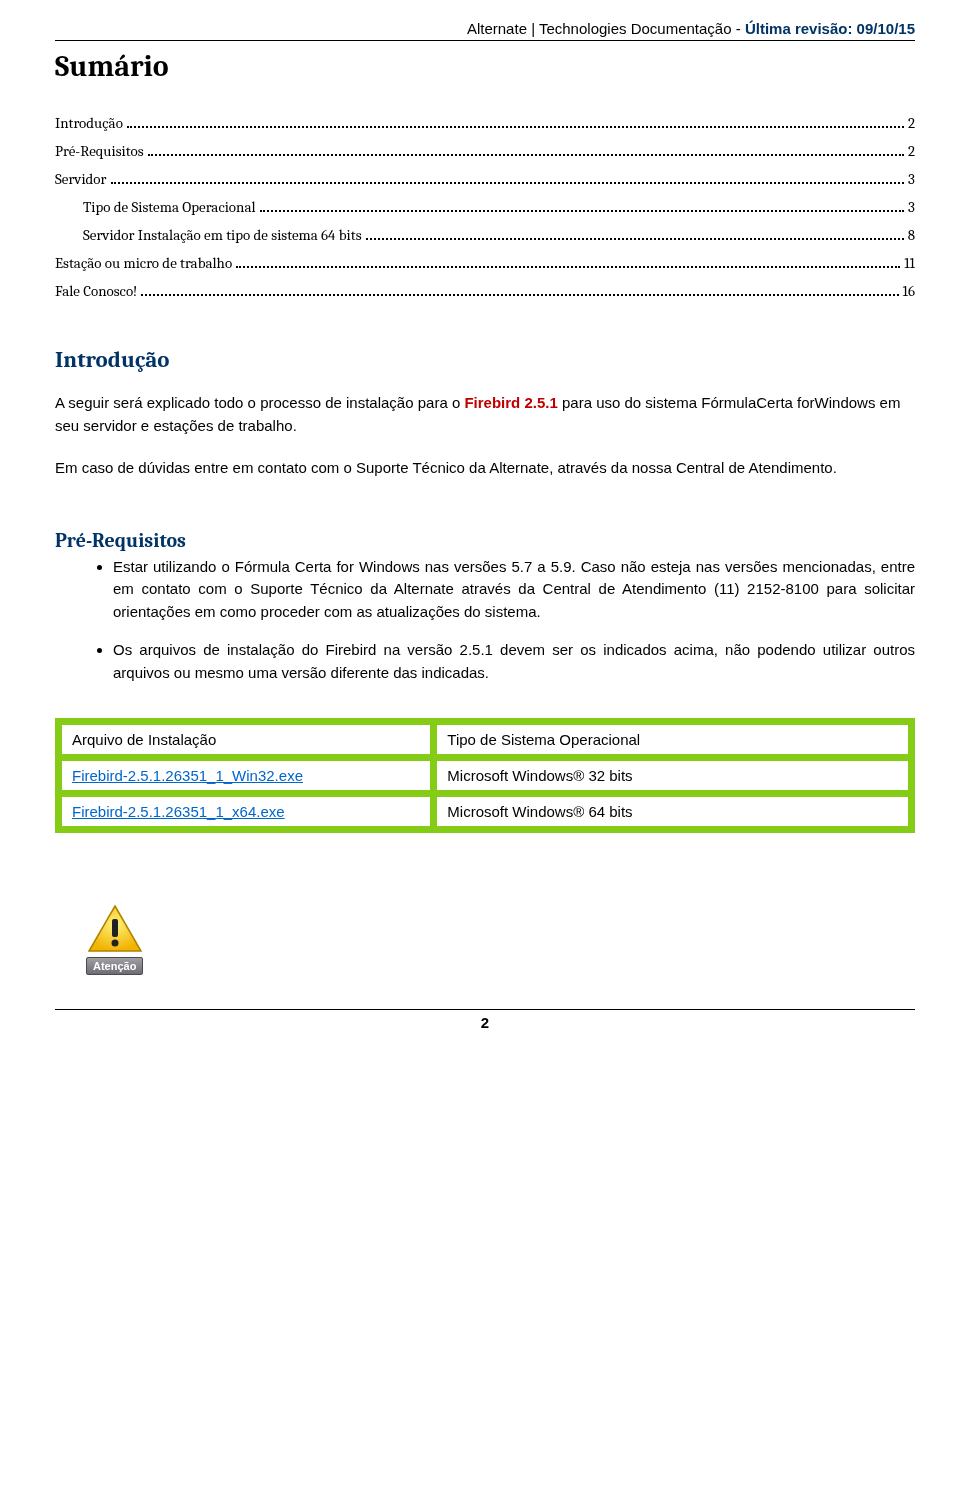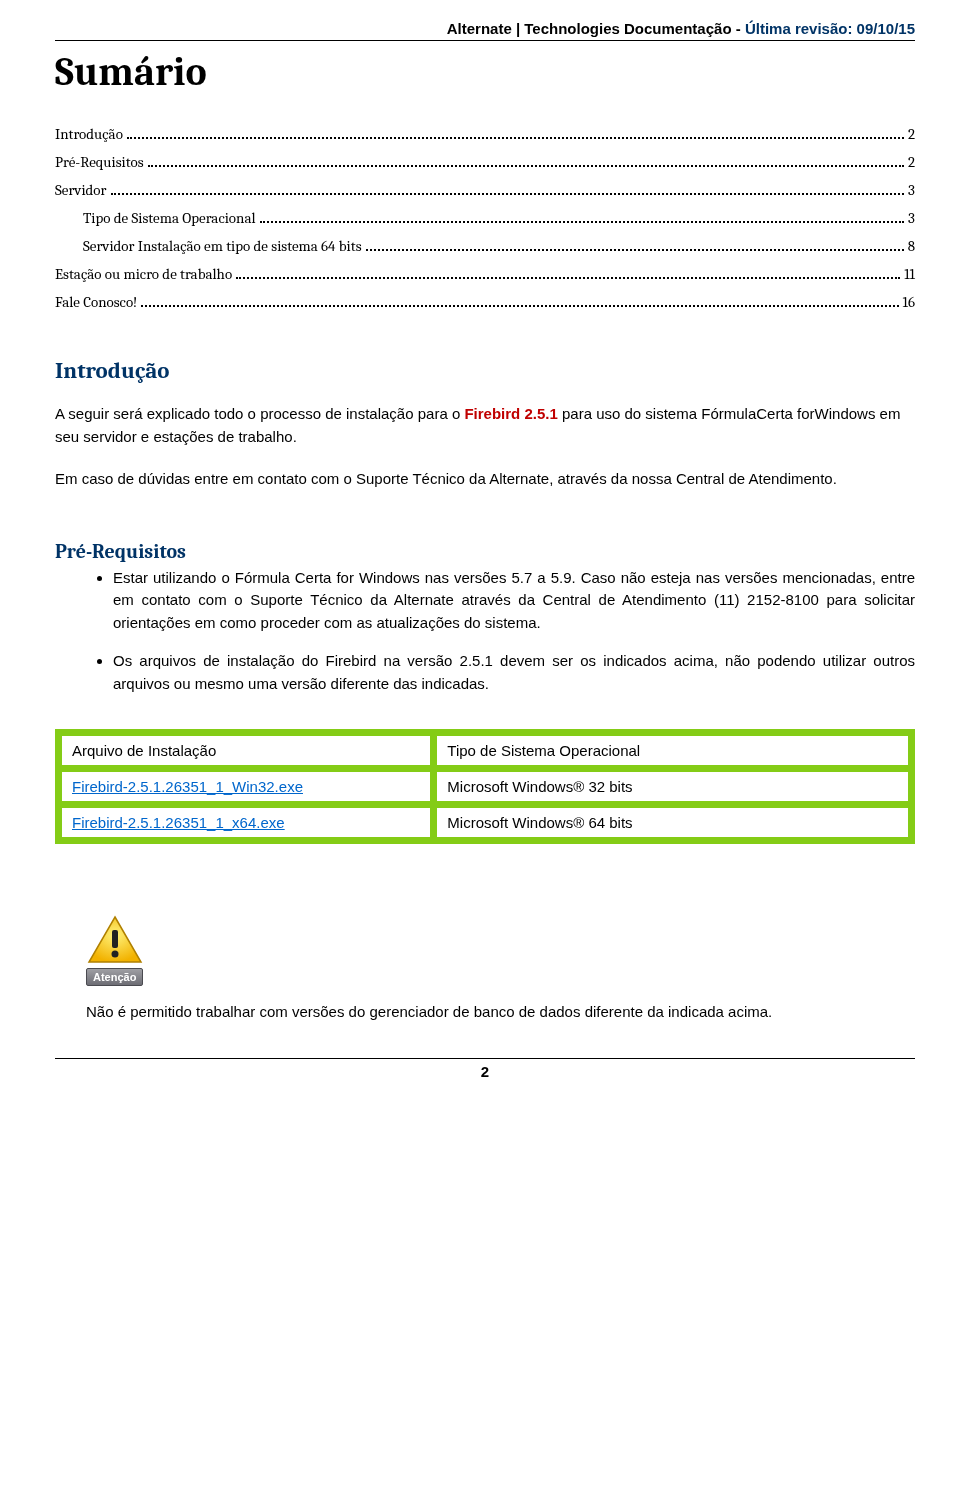--- a/index.html
+++ b/index.html
@@ -15,25 +15,25 @@
     box-sizing: border-box;
     position: relative;
   }
   .header-line {
     text-align: right;
     font-size: 15px;
     border-bottom: 1.5px solid #000;
     padding-bottom: 3px;
     margin-bottom: 6px;
   }
-  .header-line .bold { font-weight: bold; }
+  .header-line .bold { font-weight: normal; }
   .header-line .navy { color: #003366; font-weight: bold; }
   .sumario-title {
     font-family: Cambria, Georgia, serif;
-    font-size: 40px;
+    font-size: 30px;
     font-weight: bold;
     color: #000;
     margin: 8px 0 30px 0;
   }
   .toc { margin: 0 0 40px 0; }
   .toc-row {
     display: flex;
     align-items: baseline;
     font-size: 15px;
     margin: 10px 0;
@@ -215,18 +215,17 @@
             <stop offset="0%" stop-color="#fff27a"></stop>
             <stop offset="100%" stop-color="#f2b200"></stop>
           </radialGradient>
         </defs>
         <polygon points="29,3 55,48 3,48" fill="url(#g1)" stroke="#b08000" stroke-width="1.5"></polygon>
         <rect x="26" y="16" width="6" height="18" rx="2" fill="#222"></rect>
         <circle cx="29" cy="40" r="3.5" fill="#222"></circle>
       </svg>
       <span class="warning-label">Atenção</span>
     </div>
-    <p class="body-text justify" style="margin-top:14px;">Não é permitido trabalhar com versões do gerenciador de banco de dados diferente da indicada acima.</p>
   </div>
 
   <div class="footer-pagenum">2</div>
 
 </div>
 
 </body></html>

